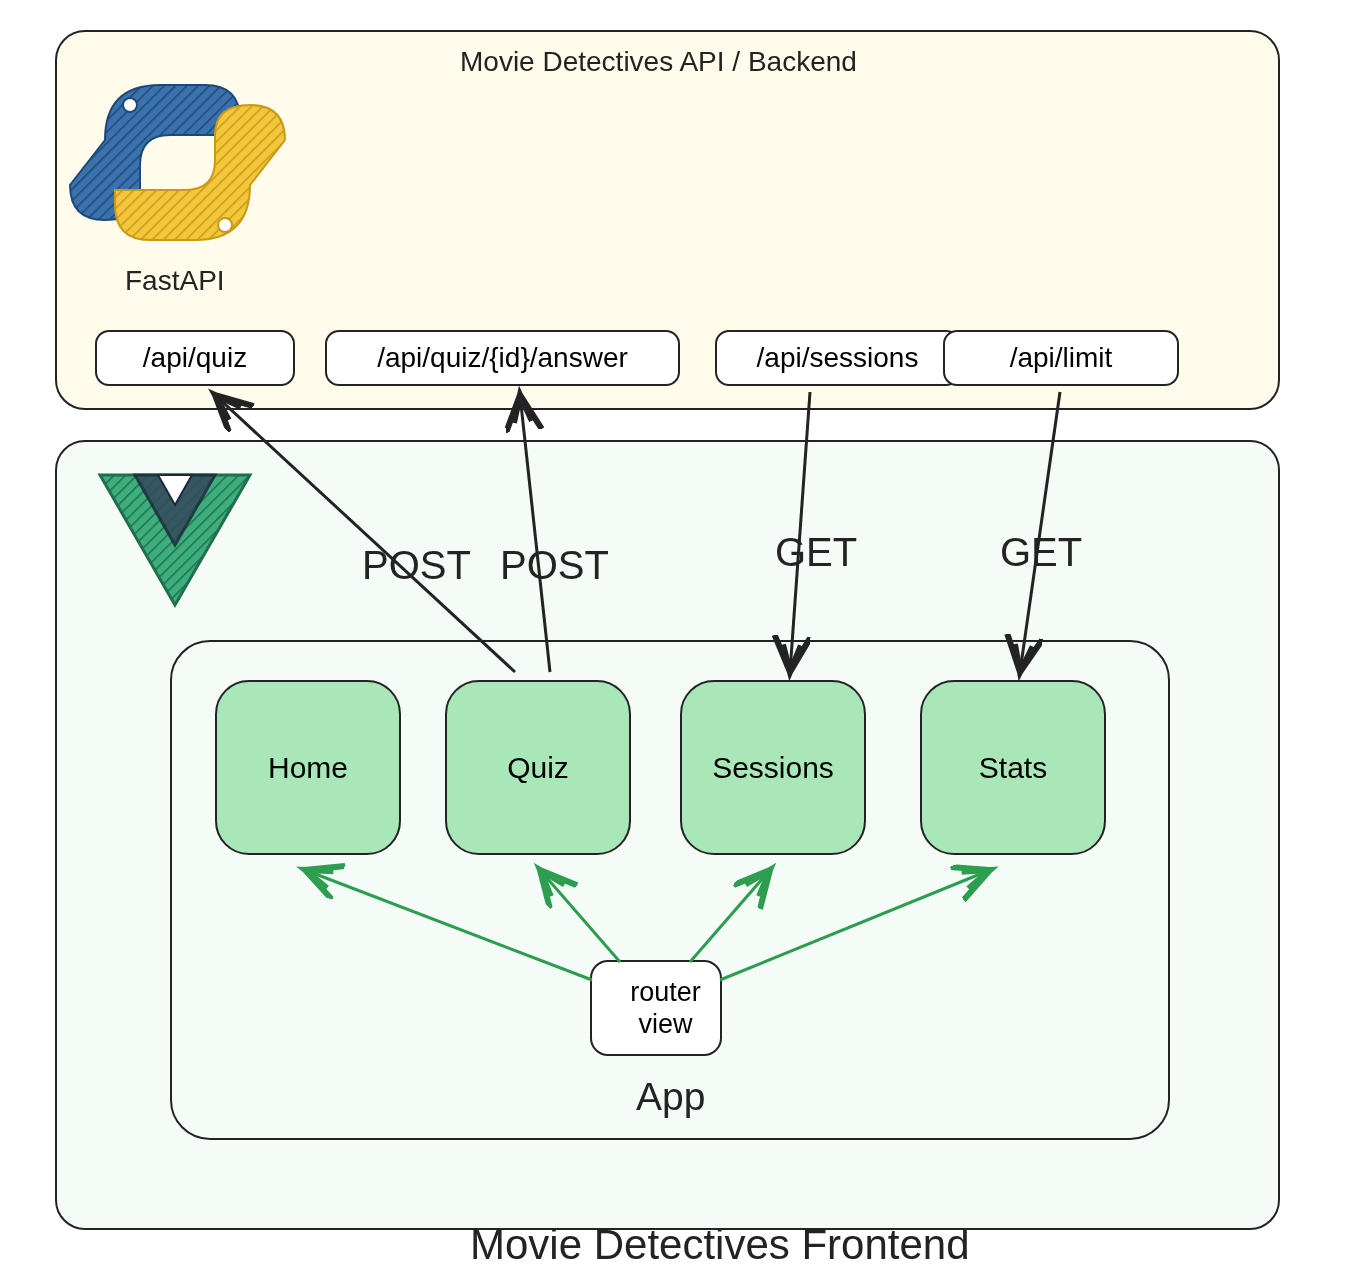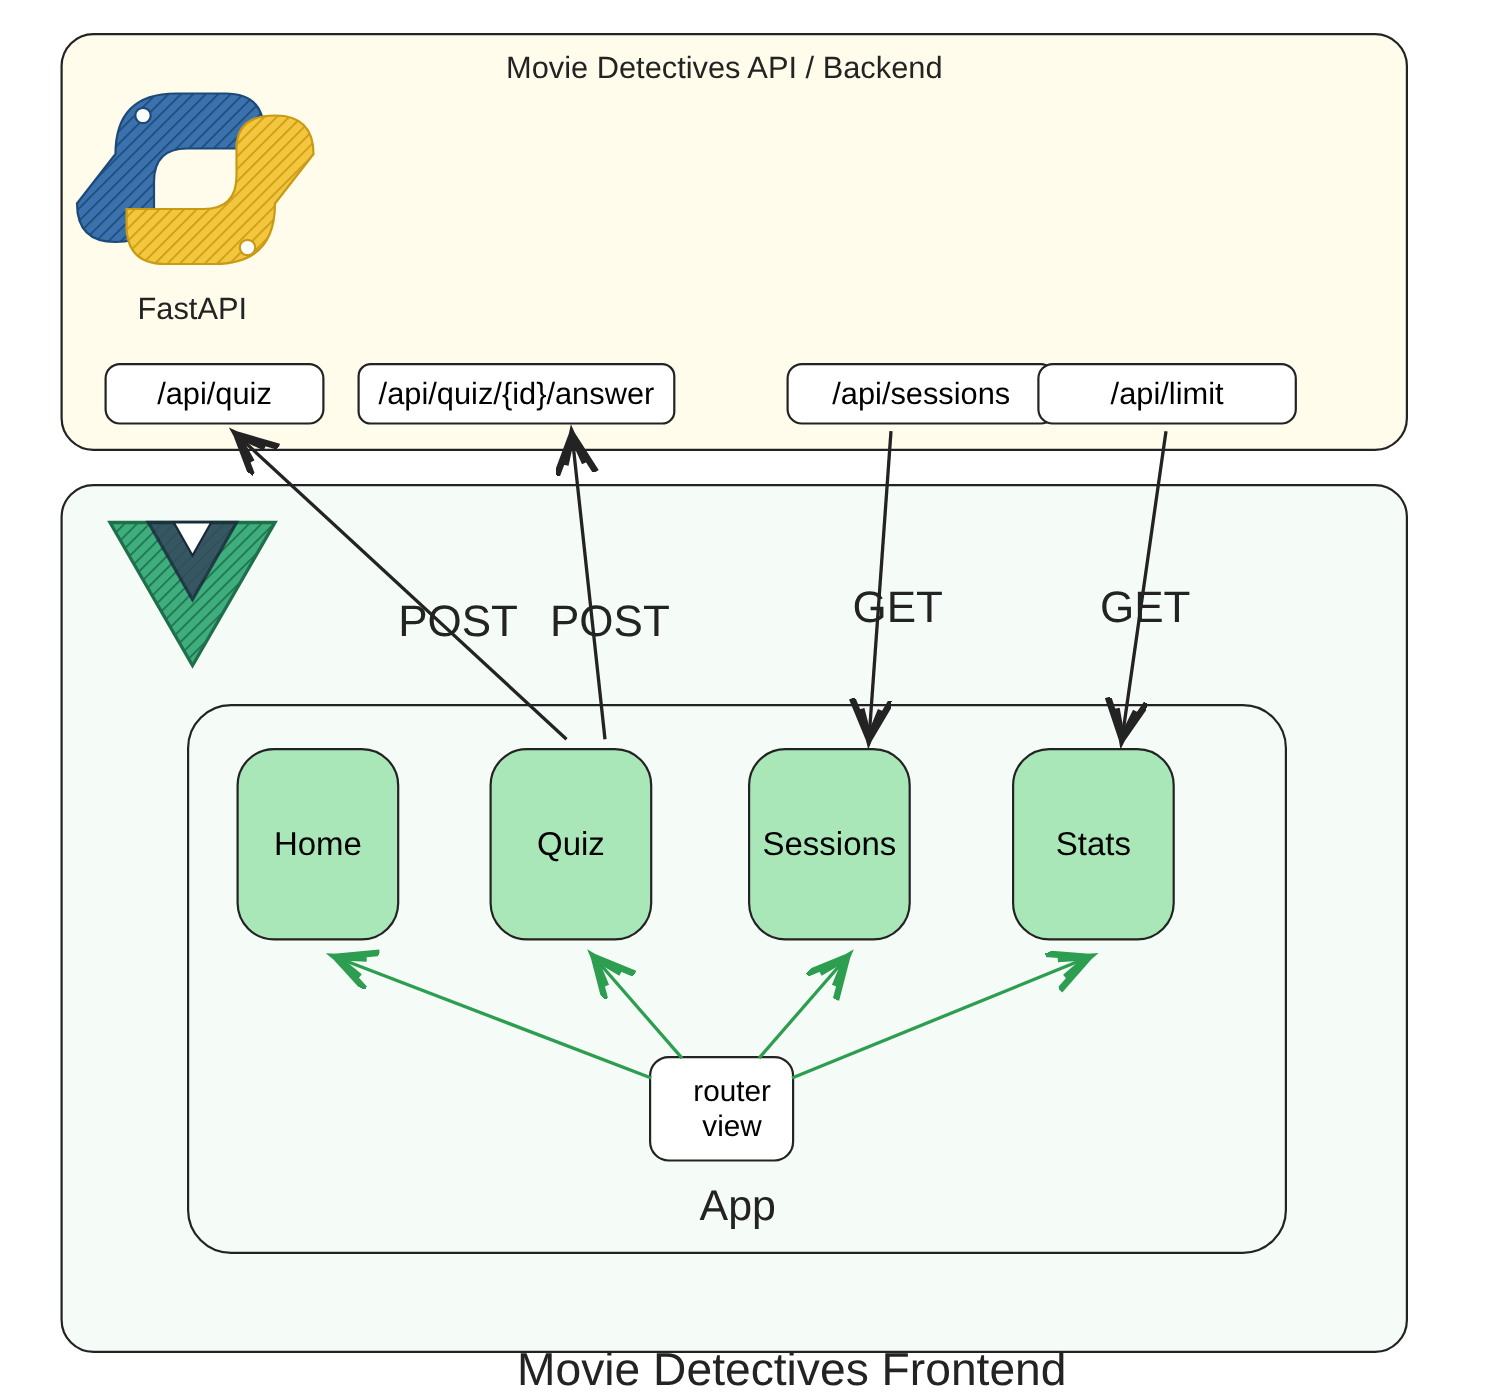--- a/index.html
+++ b/index.html
@@ -49,21 +49,21 @@
     border-radius: 14px;
     font-size: 28px;
     display: flex;
     align-items: center;
     justify-content: center;
     padding: 0 6px;
   }
   .component {
     position: absolute;
     top: 680px;
-    width: 148px; height: 175px;
+    width: 186px; height: 175px;
     background: #a9e6b8;
     border: 2px solid #232323;
     border-radius: 34px;
     display: flex;
     align-items: center;
     justify-content: center;
     font-size: 30px;
   }
   .router-box {
     position: absolute;
@@ -119,21 +119,21 @@
     <circle cx="130" cy="105" r="7" fill="#fff" stroke="#1c4a78" stroke-width="2"></circle>
 
     <path d="M245 150 q0 55 -55 55 h-45 q-35 0 -35 -35 v-15 h70 q30 0 30 -30 v-25 q0 -30 35 -30 q35 0 35 35 z" fill="url(#hatchYellow)" stroke="#c99a14" stroke-width="2" transform="translate(5,35)"></path>
     <circle cx="225" cy="225" r="7" fill="#fff" stroke="#c99a14" stroke-width="2"></circle>
   </svg>
   <div class="label" style="left:125px; top:265px; font-size:28px;">FastAPI</div>
 
   <div class="endpoint" style="left:95px; width:200px;">
     <span>/api/quiz</span>
   </div>
-  <div class="endpoint" style="left:325px; width:289px;border-radius:12px;">
+  <div class="endpoint" style="left:325px; width:355px;">
     <span>/api/quiz/{id}/answer</span>
   </div>
   <div class="endpoint" style="left:715px; width:245px;">
     <span>/api/sessions</span>
   </div>
   <div class="endpoint" style="left:943px; width:236px;">
     <span>/api/limit</span>
   </div>
 
   <div class="box frontend-box"></div>

